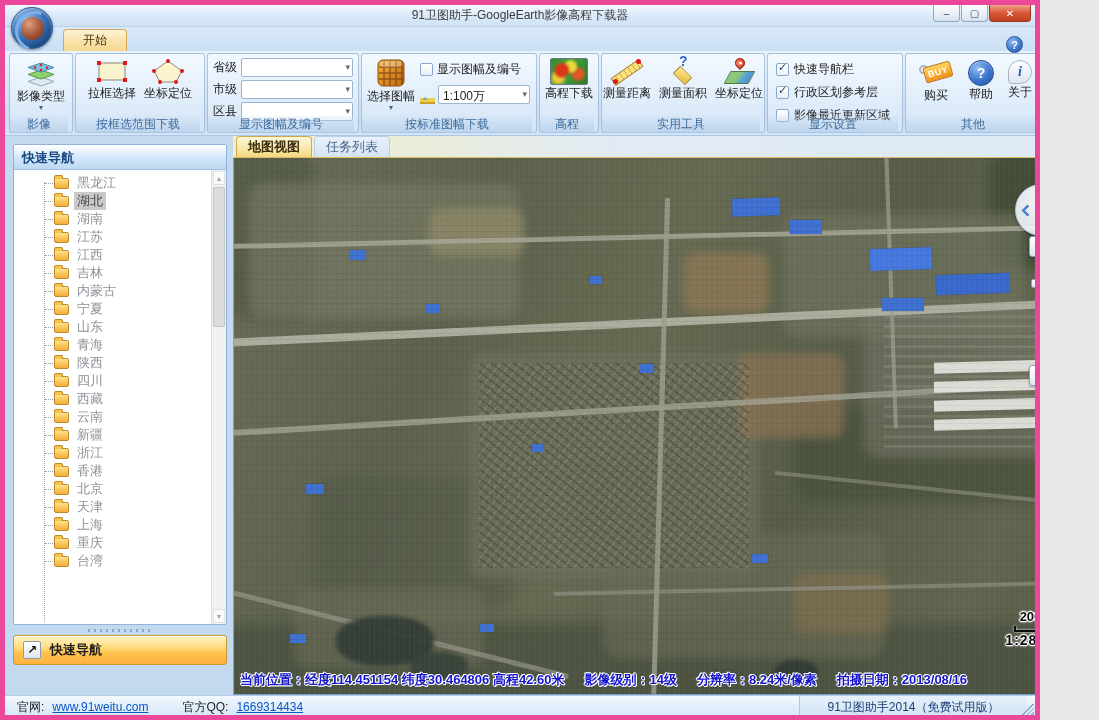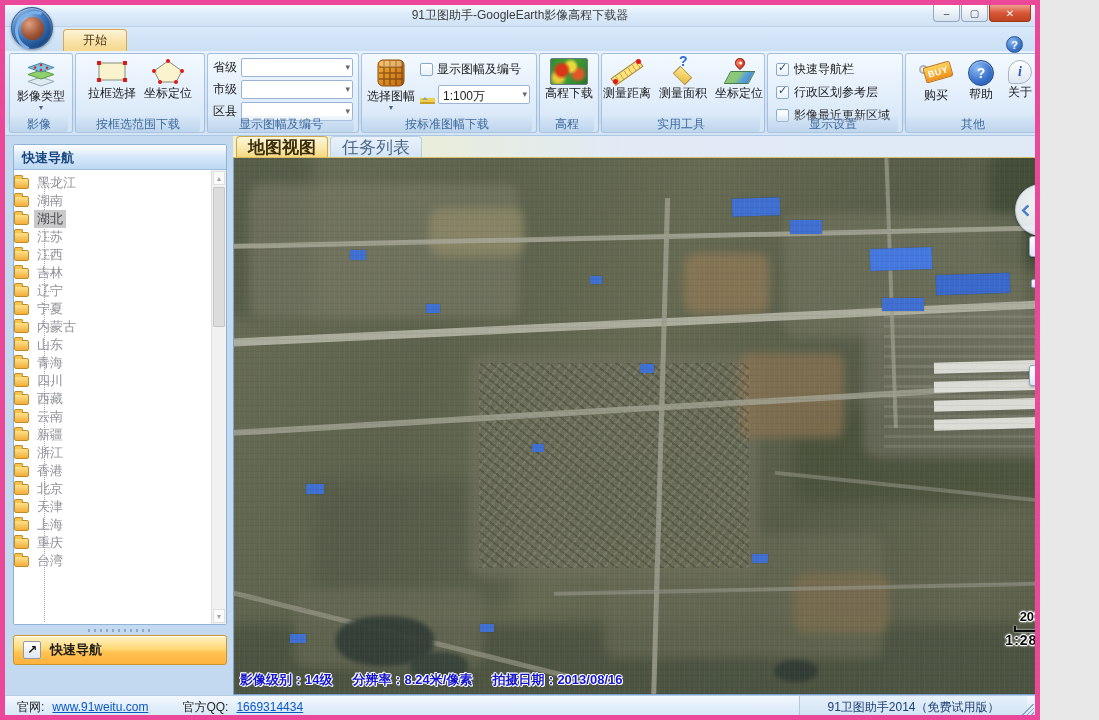--- a/index.html
+++ b/index.html
@@ -61,39 +61,39 @@
 .buyicon .btag{position:absolute;left:6px;top:4px;width:28px;height:16px;transform:rotate(-16deg);background:linear-gradient(#ffd45a,#f09018);border:1px solid #c07010;border-radius:2px 3px 3px 2px;color:#fff;font-size:9px;font-weight:bold;text-align:center;line-height:14px;letter-spacing:.5px}
 .helpicon{width:26px;height:26px;border-radius:50%;background:radial-gradient(circle at 35% 30%,#90bcf4,#3a74cc 55%,#1e50a0);border:1px solid #1c4890;color:#fff;font-weight:bold;font-size:14px;display:flex;align-items:center;justify-content:center;box-shadow:inset 0 1px 2px rgba(255,255,255,.5)}
 .abouticon{position:relative;width:24px;height:24px;border-radius:50% 50% 50% 4px;background:linear-gradient(#ffffff,#dde6f2);border:1px solid #a8b4c4;color:#2858c8;font-family:"Liberation Serif","DejaVu Serif",serif;font-style:italic;font-weight:bold;font-size:14px;display:flex;align-items:center;justify-content:center}
 
 
 .sidebar{position:absolute;left:0;top:131px;width:228px;height:559px;background:#c3d9f0;padding:8px 6px 0 8px}
 .side-panel{border:1px solid #8fb2d8;background:#fff;height:481px;display:flex;flex-direction:column;border-radius:2px;overflow:hidden}
 .side-header{height:25px;background:linear-gradient(#ffffff,#d6e8fa 50%,#bcd8f2);border-bottom:1px solid #9dbede;color:#17457f;font-weight:bold;font-size:13px;padding:4px 8px 0;flex:none}
 .tree{flex:1;position:relative;padding:4px 15px 0 0;overflow:hidden}
 .tree::before{content:"";position:absolute;left:30px;top:12px;height:440px;border-left:1px dotted #9aa4ae}
-.titem{height:18px;display:flex;align-items:center;position:relative;font-size:13px;color:#8f9298;white-space:nowrap}
+.titem{height:18px;display:flex;align-items:center;padding-left:40px;position:relative;font-size:13px;color:#8f9298;white-space:nowrap}
 .titem::before{content:"";position:absolute;left:31px;top:9px;width:8px;border-top:1px dotted #9aa4ae}
 .folder{position:relative;width:15px;height:11px;margin-right:5px;background:linear-gradient(#fde289,#f2ae3a);border:1px solid #c08a28;border-radius:1px 2px 2px 2px;flex:none}
 .folder::before{content:"";position:absolute;top:-4px;left:-1px;width:7px;height:3px;background:#f5c34e;border:1px solid #c08a28;border-bottom:none;border-radius:2px 2px 0 0}
 .titem .tlabel{padding:0 3px}
 .titem.on .tlabel{background:#c9c9c9;color:#44474c}
 .vscroll{position:absolute;right:0;top:0;bottom:0;width:15px;background:#f1f1f1;border-left:1px solid #dedede}
 .varrow{position:absolute;left:1px;right:1px;height:14px;background:#fafafa;border:1px solid #e0e0e0;color:#9aa;font-size:7px;text-align:center;line-height:13px}
 .varrow.up{top:1px}.varrow.dn{bottom:1px}
 .vthumb{position:absolute;left:1px;right:1px;top:17px;height:140px;background:#dcdcdc;border:1px solid #c6c6c6;border-radius:1px}
 .splitter{height:10px;display:flex;align-items:center;justify-content:center}
 .splitdots{width:64px;height:3px;background:repeating-linear-gradient(90deg,#8fa8c8 0 2px,transparent 2px 6px)}
 .navbtn{height:30px;border:1px solid #c8952f;border-radius:3px;background:linear-gradient(#fff3c8,#ffd977 45%,#ffc250 60%,#ffb23e);display:flex;align-items:center;gap:9px;padding:0 9px;font-size:13px;font-weight:bold;color:#1c1c1c;box-shadow:inset 0 1px 0 rgba(255,255,255,.8)}
 .nicon{width:18px;height:18px;background:linear-gradient(#ffffff,#dfe6ee);border:1px solid #8a9ab0;border-radius:2px;display:flex;align-items:center;justify-content:center;font-size:12px;font-weight:bold;color:#111;flex:none}
 
 
 .mappanel{position:absolute;left:228px;top:131px;width:863px;height:559px}
 .maptabs{height:22px;background:linear-gradient(90deg,#f6eecb,#e9edda 22%,#e1eaf5 45%,#dfeaf6);border-bottom:1px solid #d9bb66;display:flex;align-items:flex-end;padding-left:3px;gap:2px}
-.mtab{height:21px;padding:0 11px;display:flex;align-items:center;font-size:17px;border:1px solid #b8cfe4;border-bottom:none;border-radius:4px 4px 0 0;background:linear-gradient(#eaf2fb,#d4e4f4);color:#4a688c;white-space:nowrap}
+.mtab{height:21px;padding:0 11px;display:flex;align-items:center;font-size:13px;border:1px solid #b8cfe4;border-bottom:none;border-radius:4px 4px 0 0;background:linear-gradient(#eaf2fb,#d4e4f4);color:#4a688c;white-space:nowrap}
 .mtab.on{background:linear-gradient(#fdf7d8,#f9e9ae 55%,#f5d87e);border-color:#cfa84e;color:#3a2c0c;font-weight:bold}
 .mapview{position:absolute;top:22px;left:0;right:0;bottom:0;border:1px solid #7aa2cc;border-top:none;overflow:hidden;background:linear-gradient(112deg,#6a6e57,#5c624c 25%,#666a52 45%,#565c48 65%,#626650 85%,#515743)}
 .map-art{position:absolute;inset:0}
 .ma{position:absolute}
 .mv{filter:blur(7px);border-radius:20px}
 .mu{filter:blur(5px);border-radius:14px}
 .ms{filter:blur(4px);border-radius:12px}
 .mb{background:#3f6fd0;box-shadow:0 0 1px rgba(0,0,0,.4)}
 .mw{background:#e2e2dc}
 .mwa{filter:blur(2px)}
@@ -355,71 +355,71 @@
           <div class="varrow up">▲</div>
           <div class="vthumb"></div>
           <div class="varrow dn">▼</div>
         </div>
 
           <div class="titem">
             <span class="folder"></span>
             <span class="tlabel">黑龙江</span>
           </div>
 
+          <div class="titem on">
+            <span class="folder"></span>
+            <span class="tlabel">湖北</span>
+          </div>
+
           <div class="titem">
             <span class="folder"></span>
             <span class="tlabel">湖南</span>
           </div>
 
-          <div class="titem on">
-            <span class="folder"></span>
-            <span class="tlabel">湖北</span>
-          </div>
-
           <div class="titem">
             <span class="folder"></span>
             <span class="tlabel">江苏</span>
           </div>
 
           <div class="titem">
             <span class="folder"></span>
             <span class="tlabel">江西</span>
           </div>
 
           <div class="titem">
             <span class="folder"></span>
             <span class="tlabel">吉林</span>
           </div>
 
-          <div class="titem">
-            <span class="folder"></span>
-            <span class="tlabel">辽宁</span>
+
+          <div class="titem">
+            <span class="folder"></span>
+            <span class="tlabel">内蒙古</span>
           </div>
 
           <div class="titem">
             <span class="folder"></span>
             <span class="tlabel">宁夏</span>
           </div>
 
           <div class="titem">
             <span class="folder"></span>
-            <span class="tlabel">内蒙古</span>
-          </div>
-
-          <div class="titem">
-            <span class="folder"></span>
             <span class="tlabel">山东</span>
           </div>
 
           <div class="titem">
             <span class="folder"></span>
             <span class="tlabel">青海</span>
           </div>
 
 
+          <div class="titem">
+            <span class="folder"></span>
+            <span class="tlabel">陕西</span>
+          </div>
 
           <div class="titem">
             <span class="folder"></span>
             <span class="tlabel">四川</span>
           </div>
 
           <div class="titem">
             <span class="folder"></span>
             <span class="tlabel">西藏</span>
           </div>
@@ -558,20 +558,21 @@
           <span>−</span>
         </div>
 
       <div class="scalebox">
         <div class="s1">200米</div>
         <div class="sbar"></div>
         <div class="s2">1:28,717</div>
       </div>
 
       <div class="mapstatus">
+        <span>当前位置：经度114.451154 纬度30.464806 高程42.60米</span>
         <span>影像级别：14级</span>
         <span>分辨率：8.24米/像素</span>
         <span>拍摄日期：2013/08/16</span>
       </div>
     </div>
   </div>
 
   <div class="statusbar">
     <span>官网:</span>
     <a href="#">www.91weitu.com</a>

